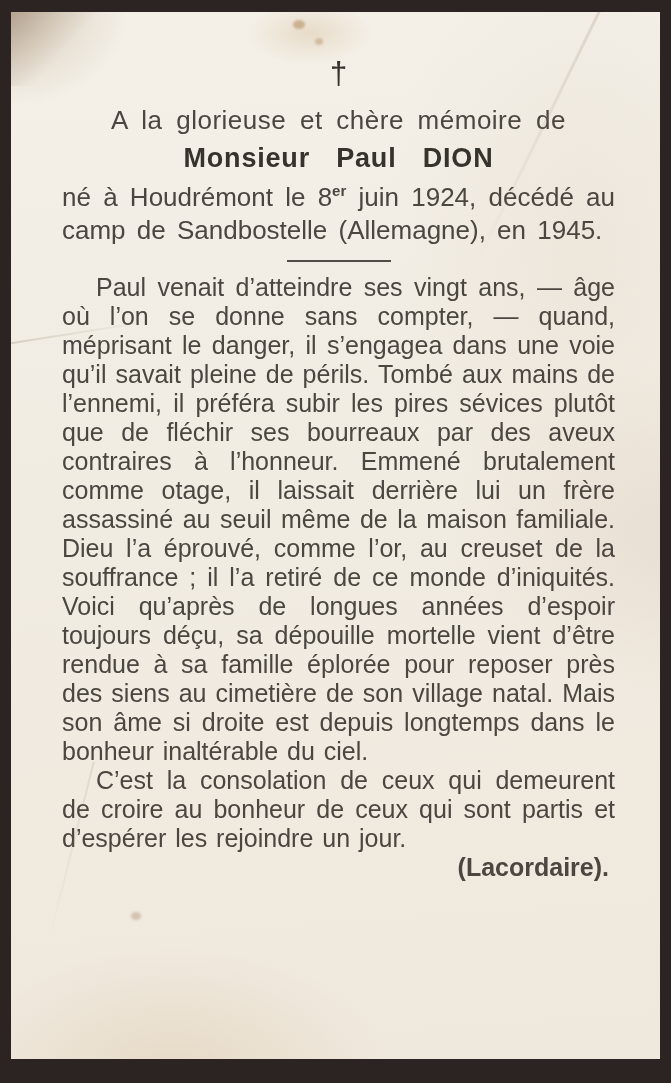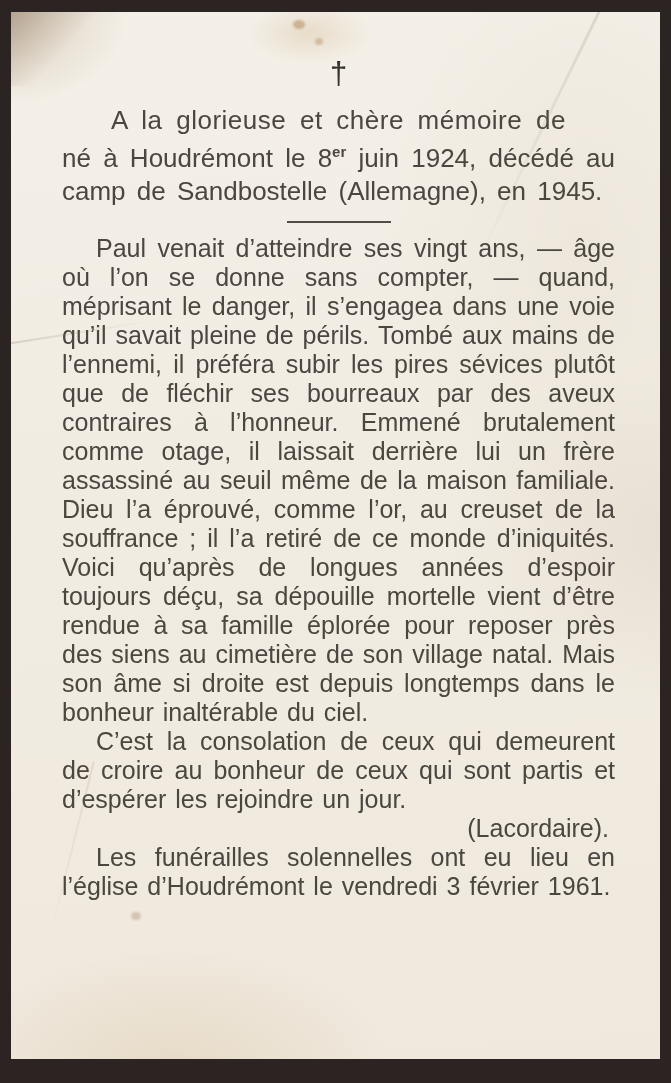--- a/index.html
+++ b/index.html
@@ -100,47 +100,48 @@
     line-height: 29px;
     text-align: justify;
     word-spacing: 2px;
   }
   .indent { text-indent: 34px; }
   .attribution {
     font-size: 25px;
     line-height: 29px;
     text-align: right;
     padding-right: 6px;
+    font-weight: bold;
   }
 </style>
 </head>
 <body>
 
 <div class="frame">
   <div class="paper">
 
     <div class="corner-fold"></div>
     <div class="crease crease-right"></div>
     <div class="crease crease-left"></div>
     <div class="crease crease-bottom"></div>
     <div class="stain stain-a"></div>
     <div class="stain stain-b"></div>
     <div class="stain stain-c"></div>
 
     <div class="cross">†</div>
 
     <div class="dedication">A la glorieuse et chère mémoire de</div>
 
+    <div class="name">Monsieur Paul DION</div>
 
     <p class="vitals"><span>né à Houdrémont le 8</span><sup>er</sup><span> juin 1924, décédé au camp de Sandbostelle (Allemagne), en 1945.</span></p>
 
     <div class="divider"></div>
 
     <p class="body-par indent">Paul venait d’atteindre ses vingt ans, — âge où l’on se donne sans compter, — quand, méprisant le danger, il s’engagea dans une voie qu’il savait pleine de périls. Tombé aux mains de l’ennemi, il préféra subir les pires sévices plutôt que de fléchir ses bourreaux par des aveux contraires à l’honneur. Emmené brutalement comme otage, il laissait derrière lui un frère assassiné au seuil même de la maison familiale. Dieu l’a éprouvé, comme l’or, au creuset de la souffrance ; il l’a retiré de ce monde d’iniquités. Voici qu’après de longues années d’espoir toujours déçu, sa dépouille mortelle vient d’être rendue à sa famille éplorée pour reposer près des siens au cimetière de son village natal. Mais son âme si droite est depuis longtemps dans le bonheur inaltérable du ciel.</p>
 
     <p class="body-par indent">C’est la consolation de ceux qui demeurent de croire au bonheur de ceux qui sont partis et d’espérer les rejoindre un jour.</p>
 
     <div class="attribution">(Lacordaire).</div>
 
-    <p class="body-par indent">Les funérailles solennelles ont eu lieu en l’église d’Houdrémont le vendredi 3 février 1961.</p>
 
   </div>
 </div>
 
 </body></html>

